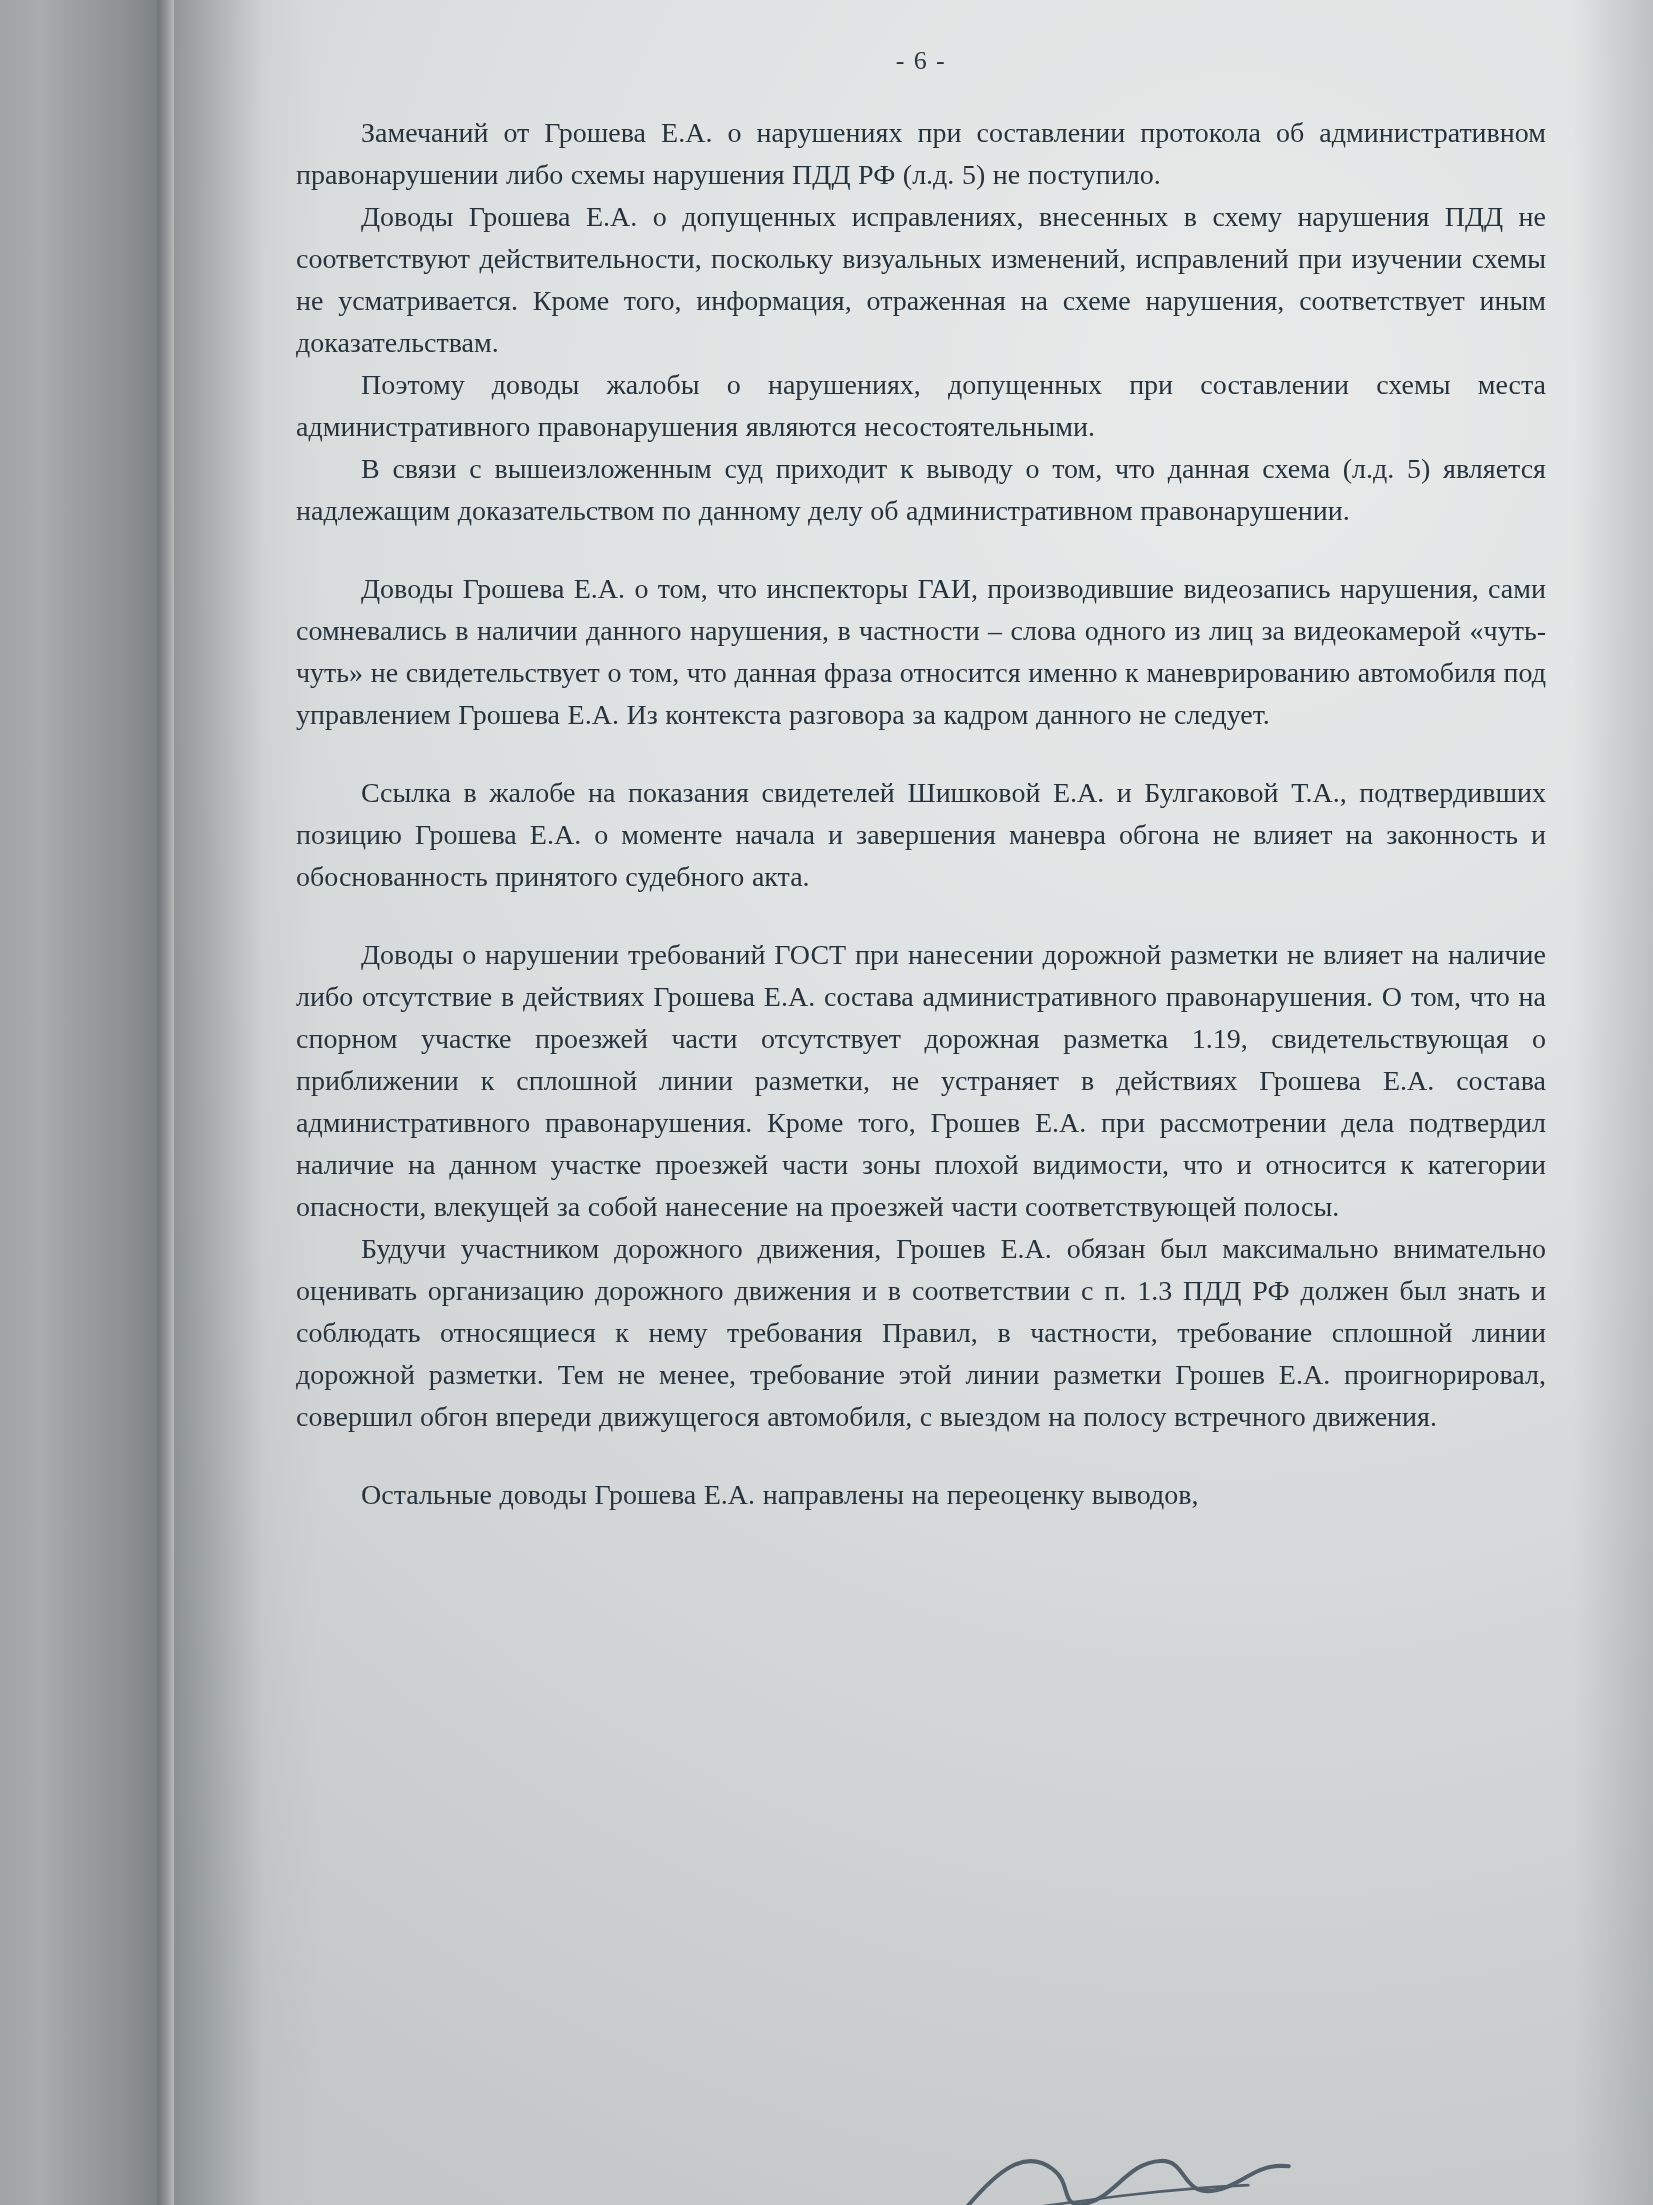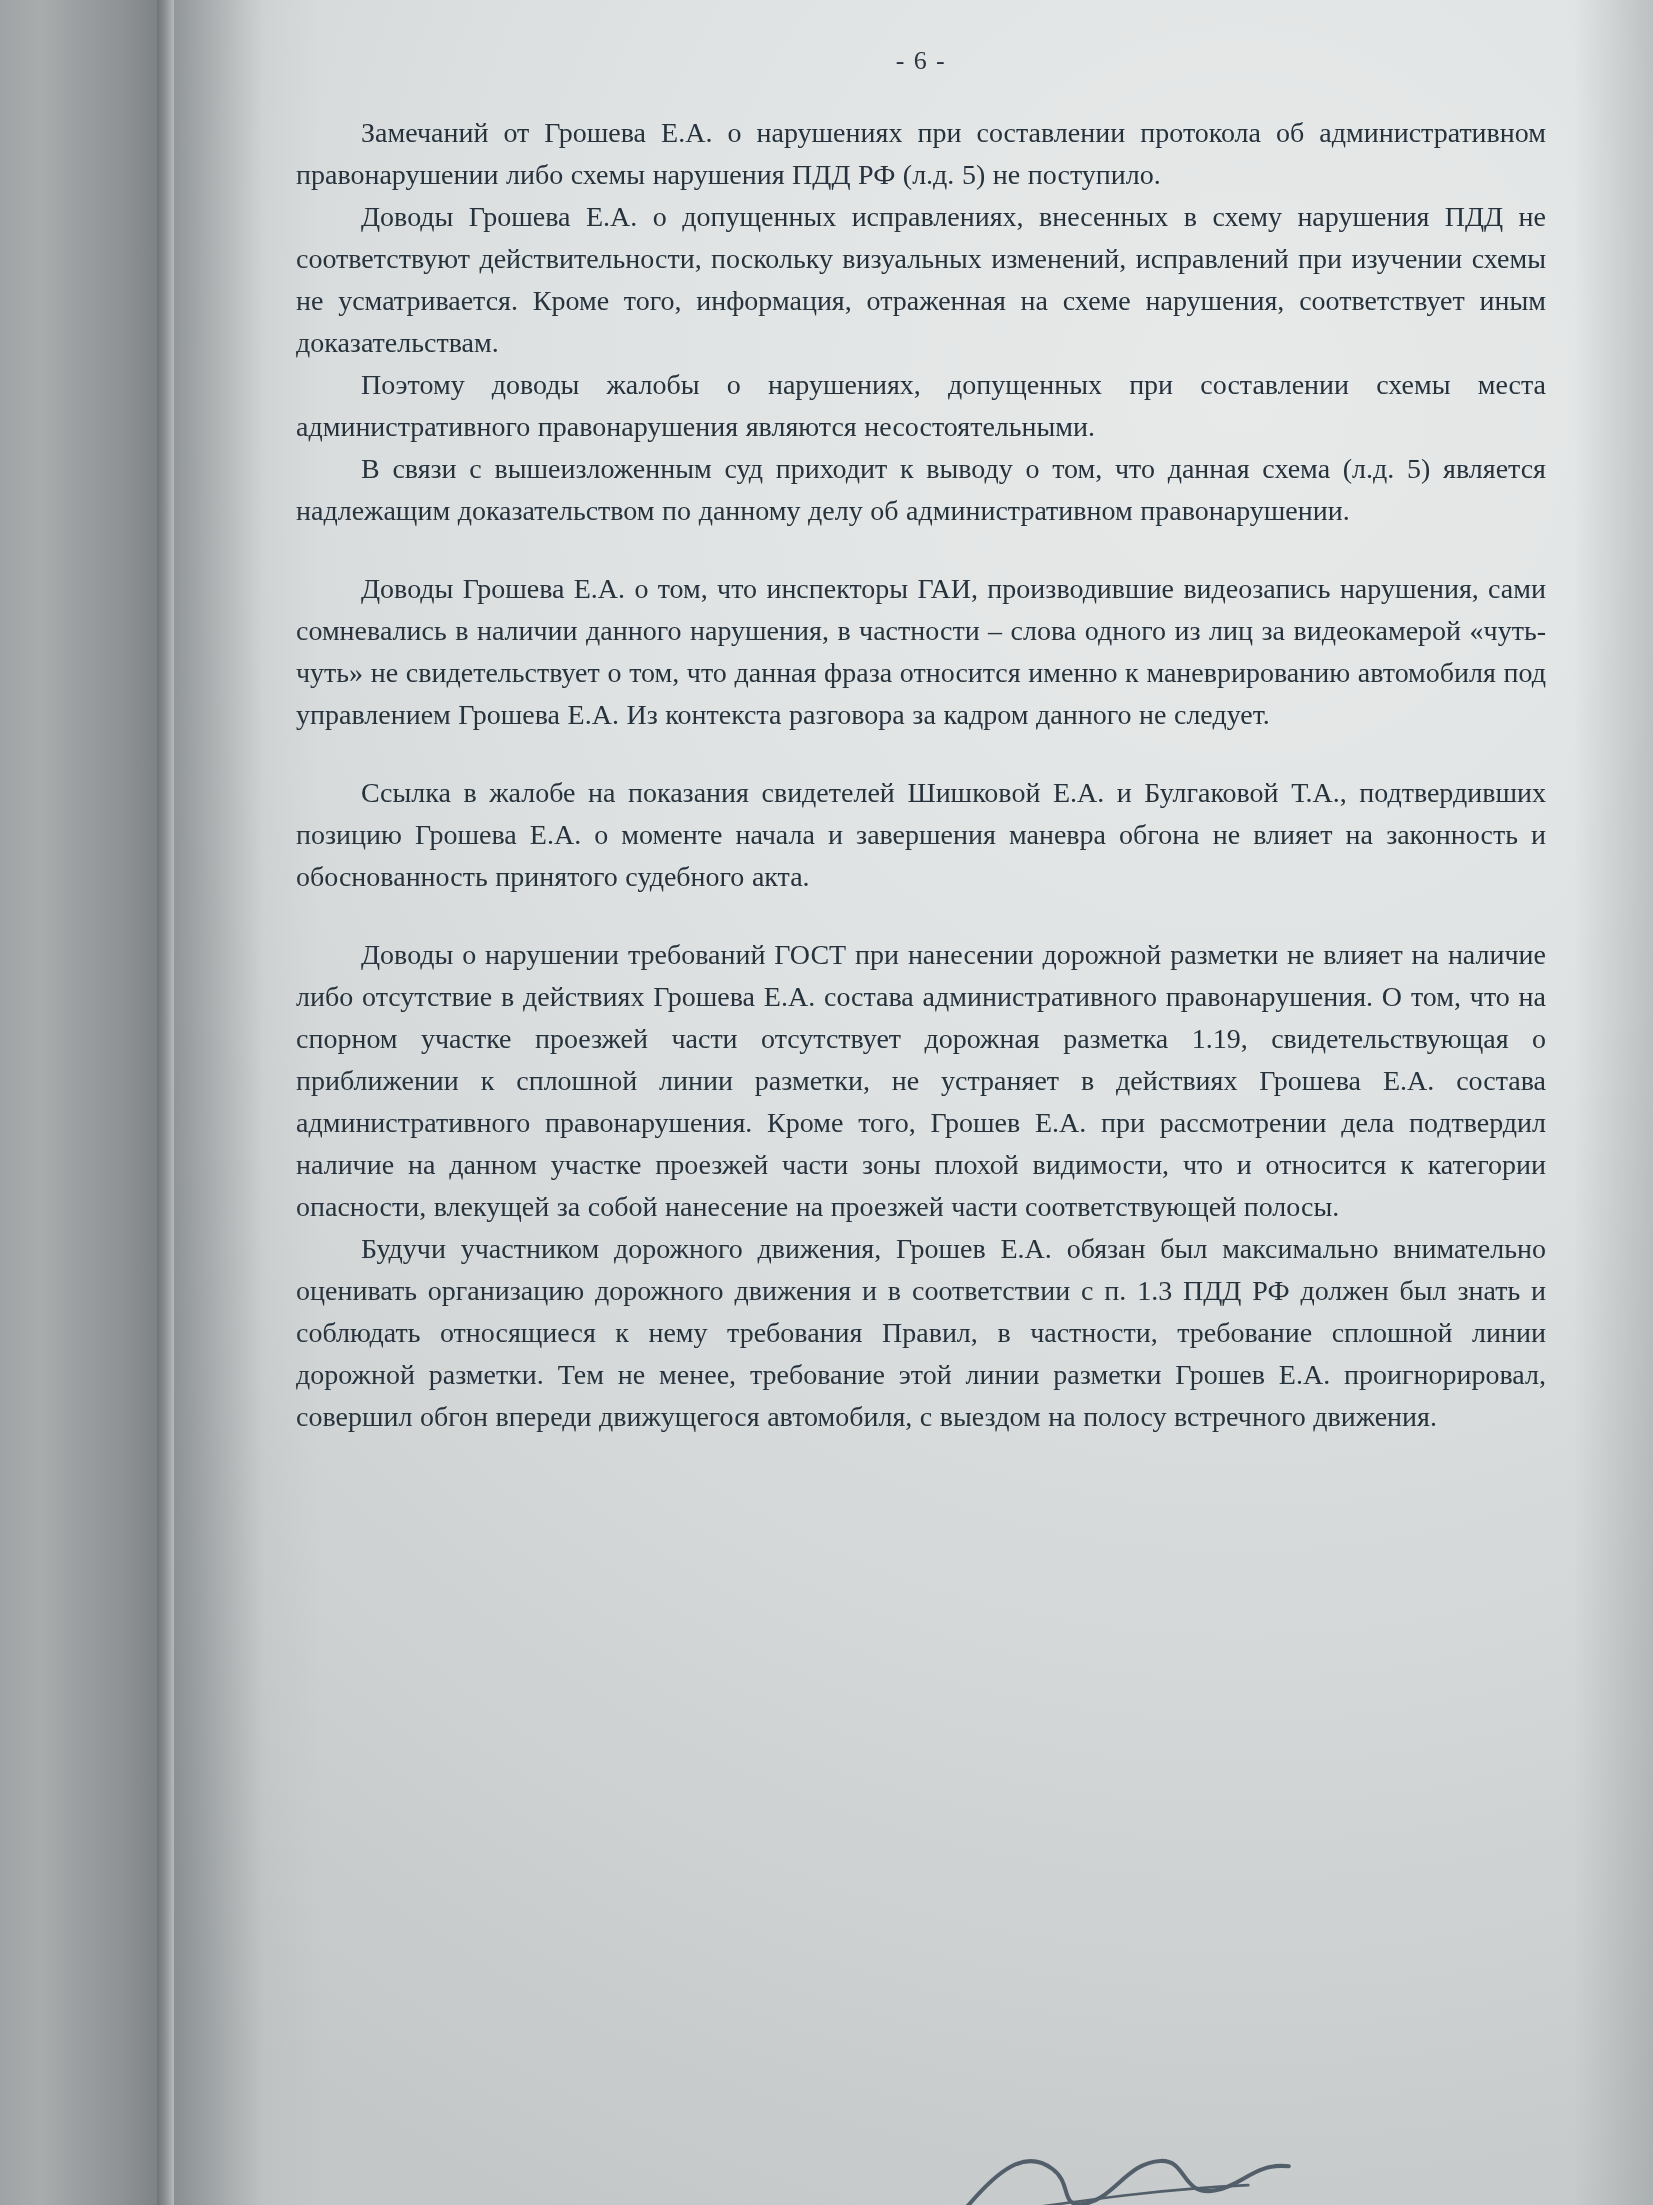--- a/index.html
+++ b/index.html
@@ -107,20 +107,21 @@
       <div class="page-number">- 6 -</div>
 
       <p class="para">Замечаний от Грошева Е.А. о нарушениях при составлении протокола об административном правонарушении либо схемы нарушения ПДД РФ (л.д. 5) не поступило.</p>
       <p class="para">Доводы Грошева Е.А. о допущенных исправлениях, внесенных в схему нарушения ПДД не соответствуют действительности, поскольку визуальных изменений, исправлений при изучении схемы не усматривается. Кроме того, информация, отраженная на схеме нарушения, соответствует иным доказательствам.</p>
       <p class="para">Поэтому доводы жалобы о нарушениях, допущенных при составлении схемы места административного правонарушения являются несостоятельными.</p>
       <p class="para">В связи с вышеизложенным суд приходит к выводу о том, что данная схема (л.д. 5) является надлежащим доказательством по данному делу об административном правонарушении.</p>
       <p class="para gap-before">Доводы Грошева Е.А. о том, что инспекторы ГАИ, производившие видеозапись нарушения, сами сомневались в наличии данного нарушения, в частности – слова одного из лиц за видеокамерой «чуть-чуть» не свидетельствует о том, что данная фраза относится именно к маневрированию автомобиля под управлением Грошева Е.А. Из контекста разговора за кадром данного не следует.</p>
       <p class="para gap-before">Ссылка в жалобе на показания свидетелей Шишковой Е.А. и Булгаковой Т.А., подтвердивших позицию Грошева Е.А. о моменте начала и завершения маневра обгона не влияет на законность и обоснованность принятого судебного акта.</p>
       <p class="para gap-before">Доводы о нарушении требований ГОСТ при нанесении дорожной разметки не влияет на наличие либо отсутствие в действиях Грошева Е.А. состава административного правонарушения. О том, что на спорном участке проезжей части отсутствует дорожная разметка 1.19, свидетельствующая о приближении к сплошной линии разметки, не устраняет в действиях Грошева Е.А. состава административного правонарушения. Кроме того, Грошев Е.А. при рассмотрении дела подтвердил наличие на данном участке проезжей части зоны плохой видимости, что и относится к категории опасности, влекущей за собой нанесение на проезжей части соответствующей полосы.</p>
       <p class="para">Будучи участником дорожного движения, Грошев Е.А. обязан был максимально внимательно оценивать организацию дорожного движения и в соответствии с п. 1.3 ПДД РФ должен был знать и соблюдать относящиеся к нему требования Правил, в частности, требование сплошной линии дорожной разметки. Тем не менее, требование этой линии разметки Грошев Е.А. проигнорировал, совершил обгон впереди движущегося автомобиля, с выездом на полосу встречного движения.</p>
+      <p class="para gap-before">Остальные доводы Грошева Е.А. направлены на переоценку выводов,</p>
 
     </div>
 
     <div class="signature">
       <svg width="351" height="81" viewBox="0 0 520 120" fill="none" xmlns="http://www.w3.org/2000/svg" aria-hidden="true">
         <path d="M10 100 C 60 40, 100 10, 140 40 C 170 62, 150 96, 185 92 C 230 86, 250 30, 300 28 C 340 26, 330 80, 380 72 C 420 66, 440 30, 490 36" stroke="#2b3a49" stroke-width="6" stroke-linecap="round" fill="none"></path>
         <path d="M120 96 C 190 86, 300 70, 430 64" stroke="#2b3a49" stroke-width="4" stroke-linecap="round" fill="none"></path>
       </svg>
     </div>
 

